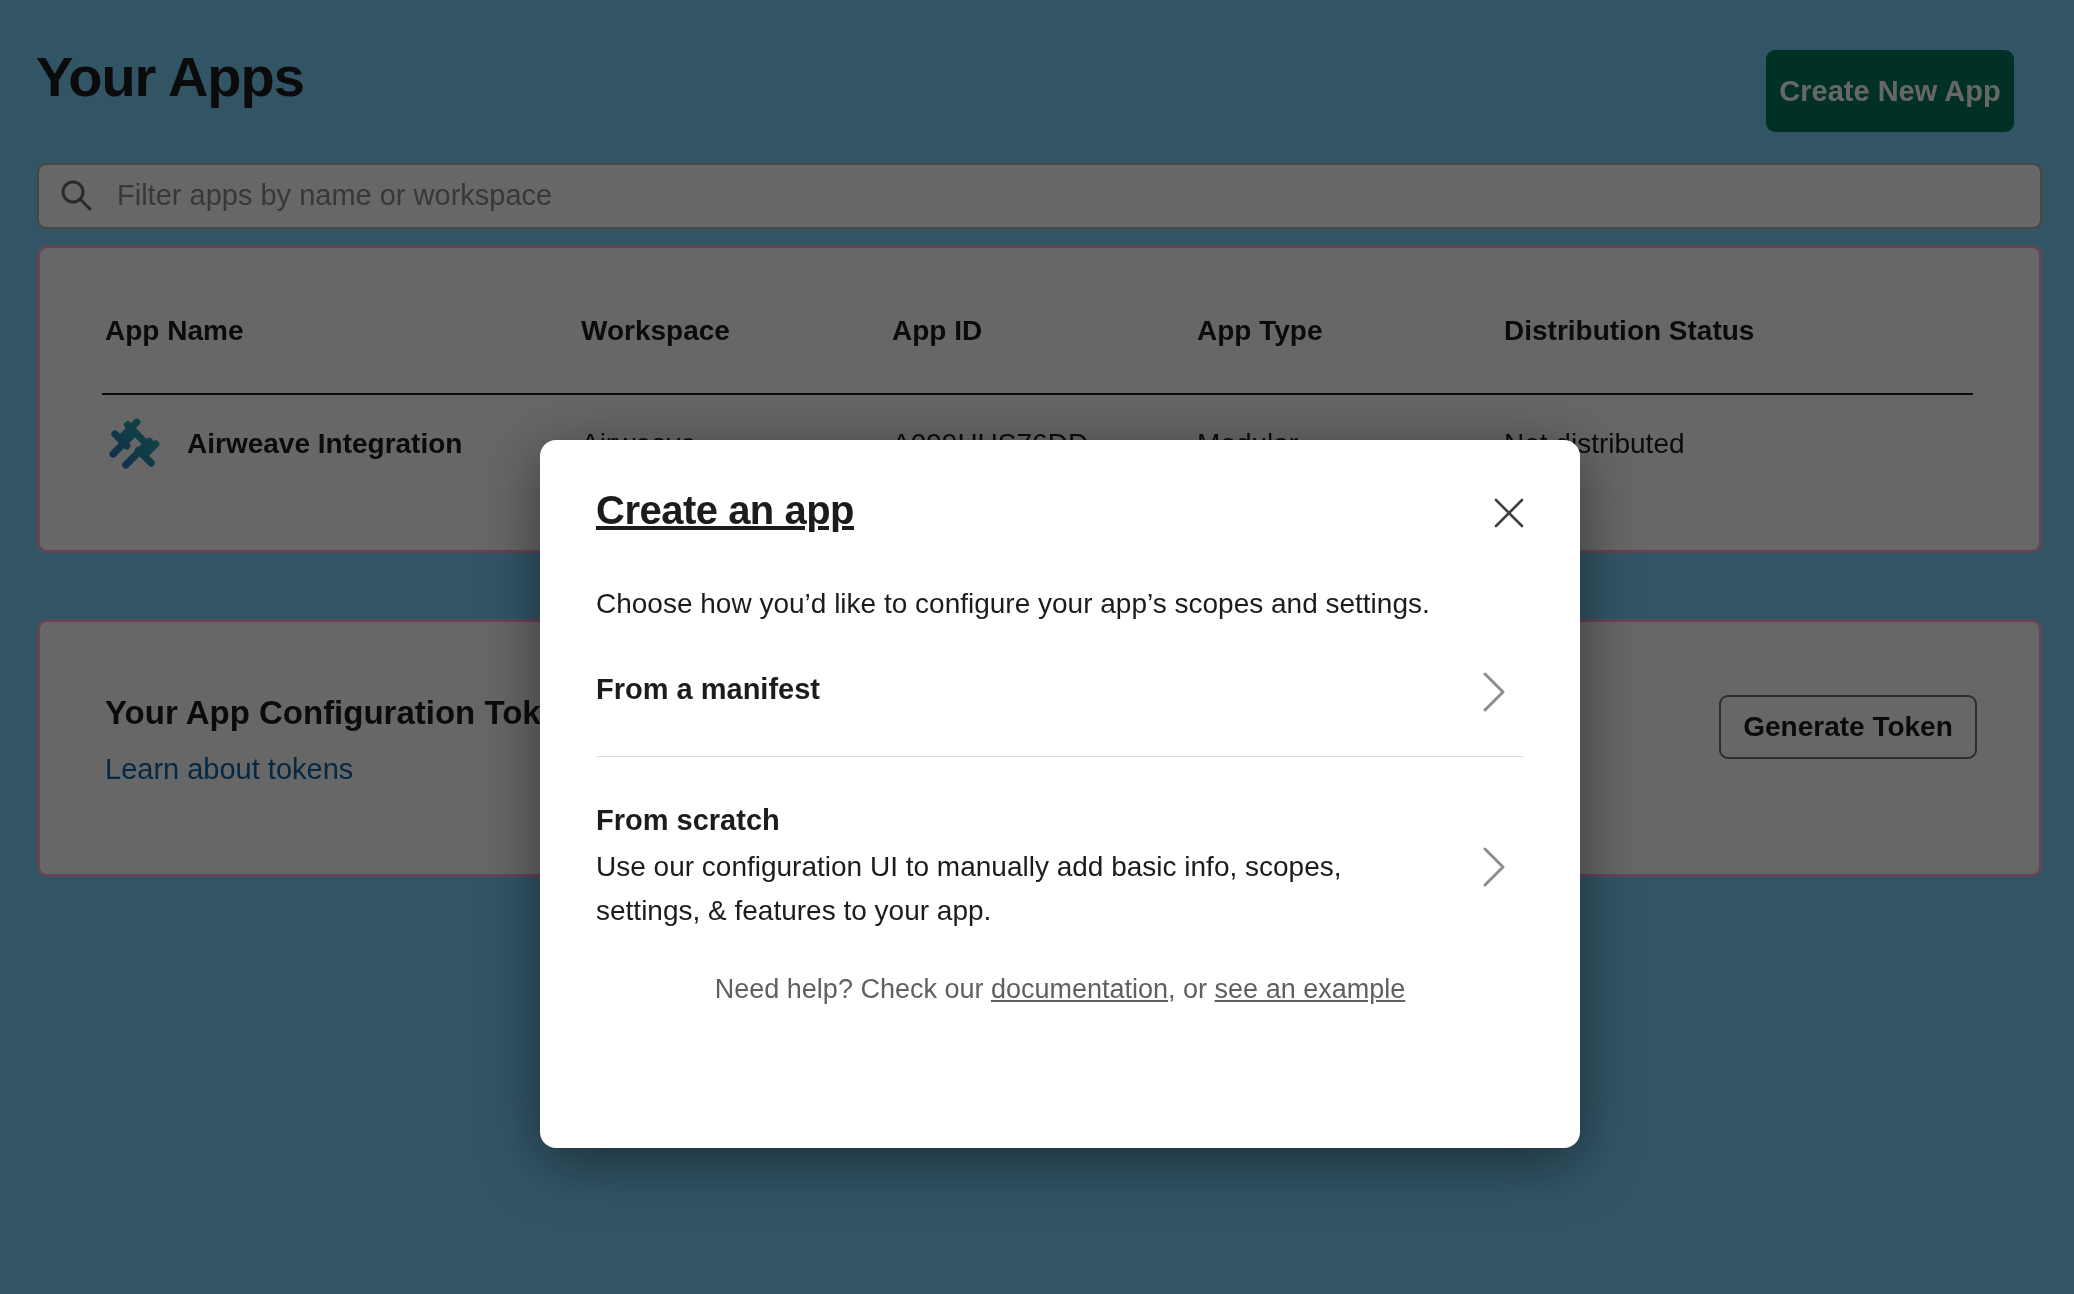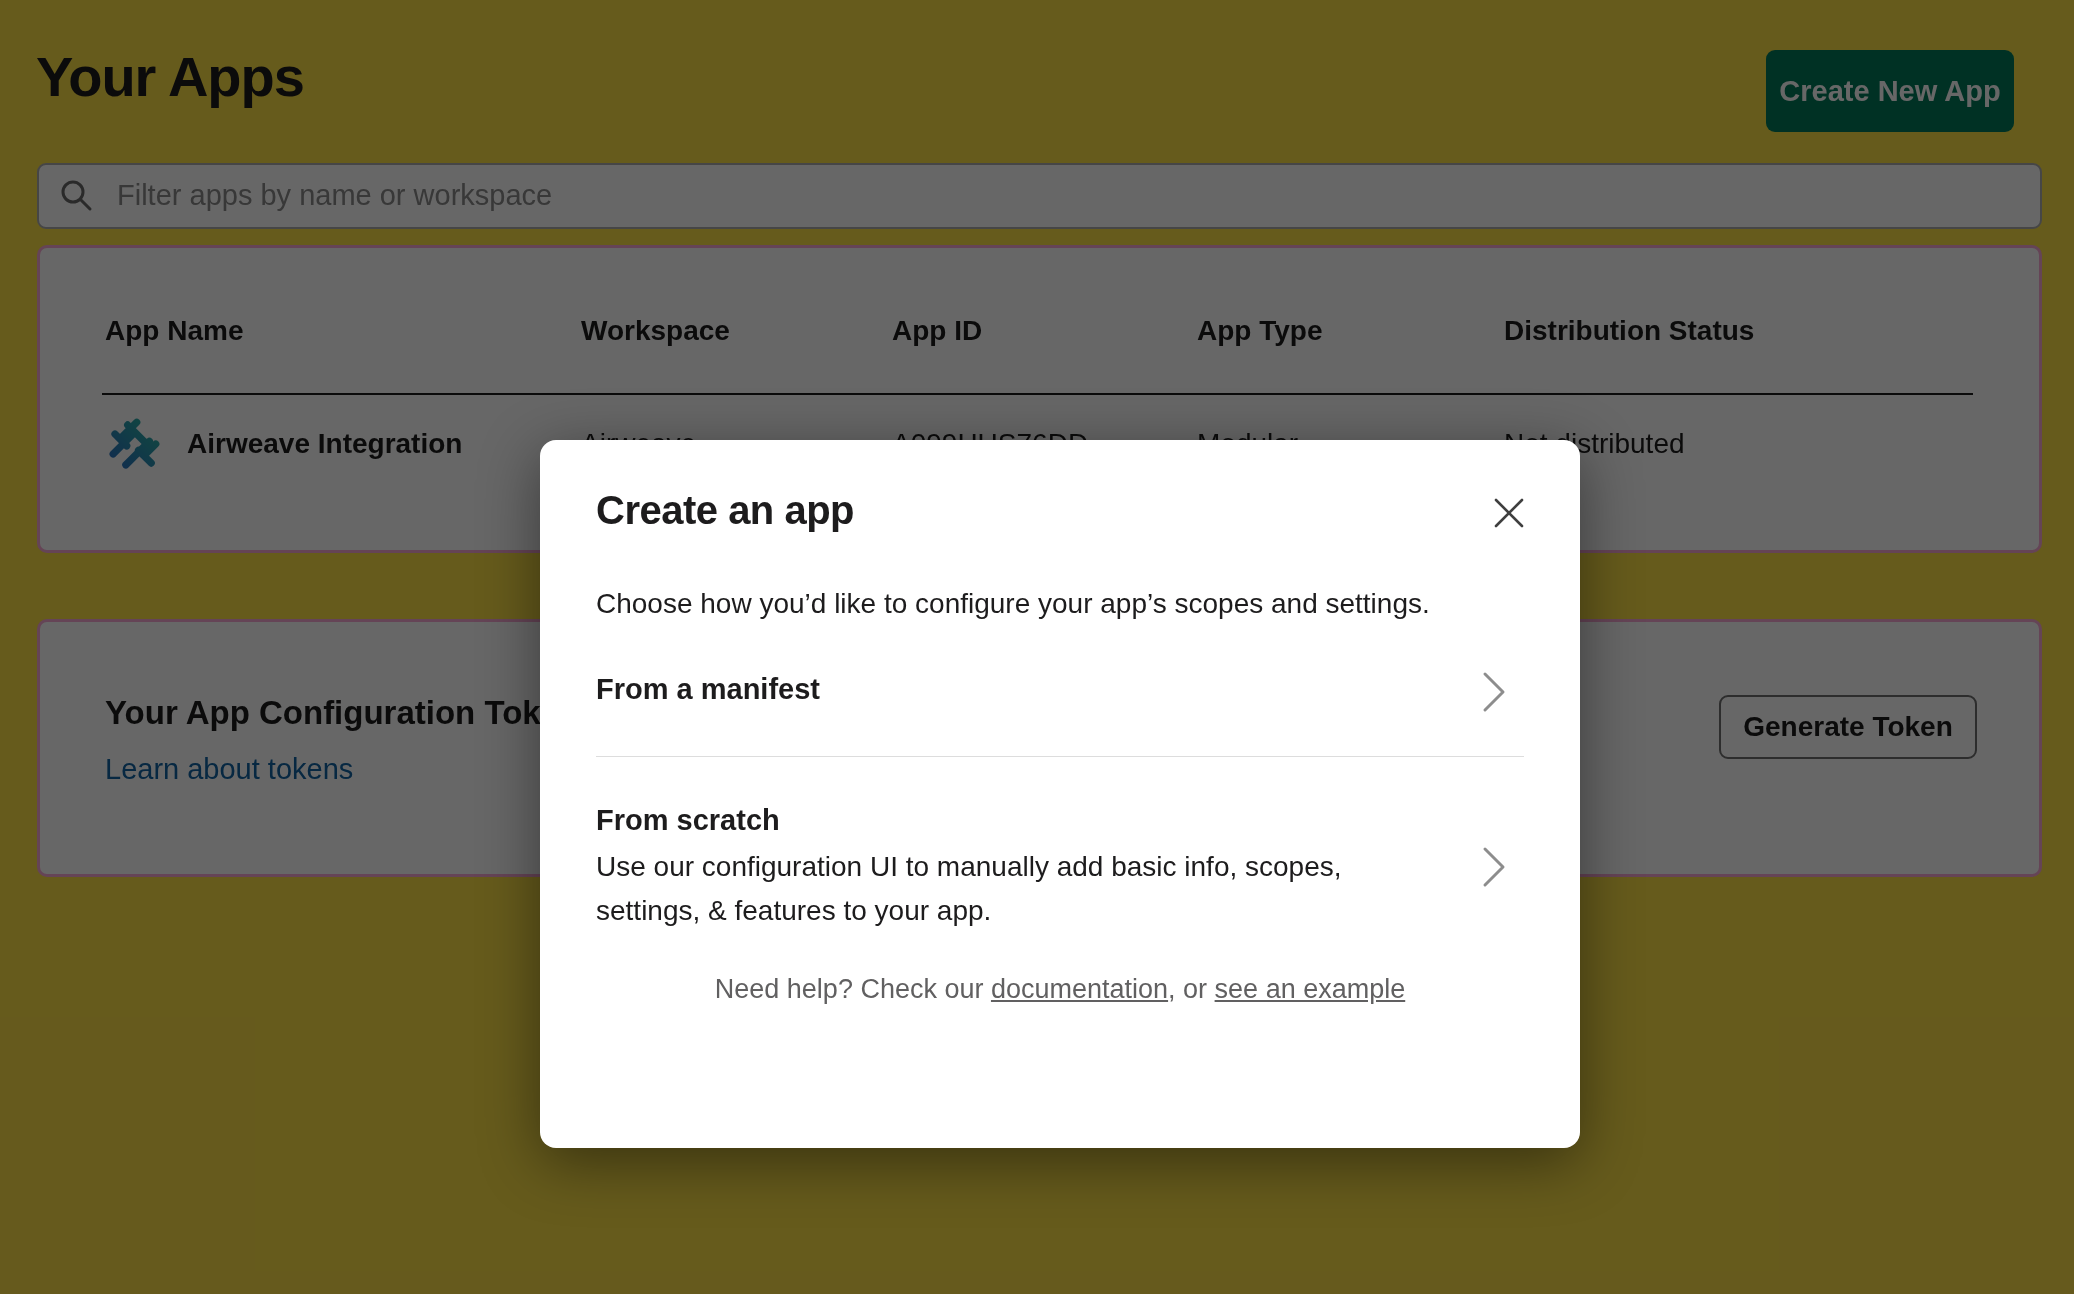--- a/index.html
+++ b/index.html
@@ -1,17 +1,17 @@
 <!DOCTYPE html>
 <html><head>
 <meta charset="utf-8">
 <style>
   * { box-sizing: border-box; margin: 0; padding: 0; }
   body { margin: 0; background: #fff; font-family: "Liberation Sans", sans-serif; }
-  .screen { position: relative; width: 2074px; height: 1294px; background: #fde047; overflow: hidden; }
+  .screen { position: relative; width: 2074px; height: 1294px; background: #7dd3fc; overflow: hidden; }
 
   
   .page-title { position: absolute; left: 36px; top: 44px; font-size: 56px; font-weight: 900; letter-spacing: -1px; color: #1d1c1d; }
   .btn-create { position: absolute; left: 1766px; top: 50px; width: 248px; height: 82px; background: #007a5a; color: #ffffff; border: none; border-radius: 9px; font-family: "Liberation Sans", sans-serif; font-size: 29px; font-weight: 700; display: flex; align-items: center; justify-content: center; cursor: pointer; }
 
   .search-wrap { position: absolute; left: 37px; top: 163px; width: 2005px; height: 66px; }
   .search-input { width: 100%; height: 100%; border: 2px solid #aeaeae; border-radius: 9px; background: #fff; padding: 0 20px 2px 78px; font-family: "Liberation Sans", sans-serif; font-size: 29px; color: #454245; }
   .search-input::placeholder { color: #8a8a8a; opacity: 1; }
   .search-icon { position: absolute; left: 22px; top: 15px; width: 36px; height: 36px; }
 
@@ -26,21 +26,21 @@
   .cell-name { display: flex; align-items: center; gap: 24px; font-weight: 700; }
   .app-icon { width: 58px; height: 58px; flex: 0 0 58px; }
 
   .tokens-title { position: absolute; left: 65px; top: 72px; font-size: 33px; font-weight: 800; color: #1d1c1d; white-space: nowrap; }
   .tokens-link { position: absolute; left: 65px; top: 131px; font-size: 29px; color: #1264a3; cursor: pointer; }
   .btn-generate { position: absolute; left: 1679px; top: 73px; width: 258px; height: 64px; background: transparent; border: 2px solid #6f6f6f; border-radius: 9px; font-family: "Liberation Sans", sans-serif; font-size: 28px; font-weight: 700; color: #1d1c1d; display: flex; align-items: center; justify-content: center; cursor: pointer; }
 
   
   .overlay { position: absolute; inset: 0; background: rgba(0, 0, 0, 0.595); }
   .modal { position: absolute; left: 540px; top: 440px; width: 1040px; height: 708px; background: #ffffff; border-radius: 16px; box-shadow: 0 14px 60px rgba(0,0,0,0.45); padding: 46px 56px; color: #1d1c1d; }
-  .modal-title { font-size: 40px; font-weight: 800; line-height: 48px; letter-spacing: -0.5px; }
+  .modal-title { font-size: 40px; font-weight: 800; line-height: 48px; letter-spacing: -0.5px; text-decoration: underline; }
   .modal-close { position: absolute; top: 56px; right: 54px; width: 34px; height: 34px; cursor: pointer; }
   .modal-sub { margin-top: 50px; font-size: 28px; line-height: 40px; }
   .option { display: flex; align-items: center; justify-content: space-between; cursor: pointer; gap: 44px; }
   .option-1 { margin-top: 46px; }
   .option-2 { margin-top: 44px; }
   .option-text { max-width: 800px; }
   .option-title { font-size: 29px; font-weight: 800; line-height: 38px; margin-bottom: 6px; }
   .option-desc { font-size: 28px; line-height: 44px; }
   .chevron { flex: 0 0 auto; margin-right: 18px; }
   .divider { height: 1px; background: #dddddd; margin-top: 42px; }

